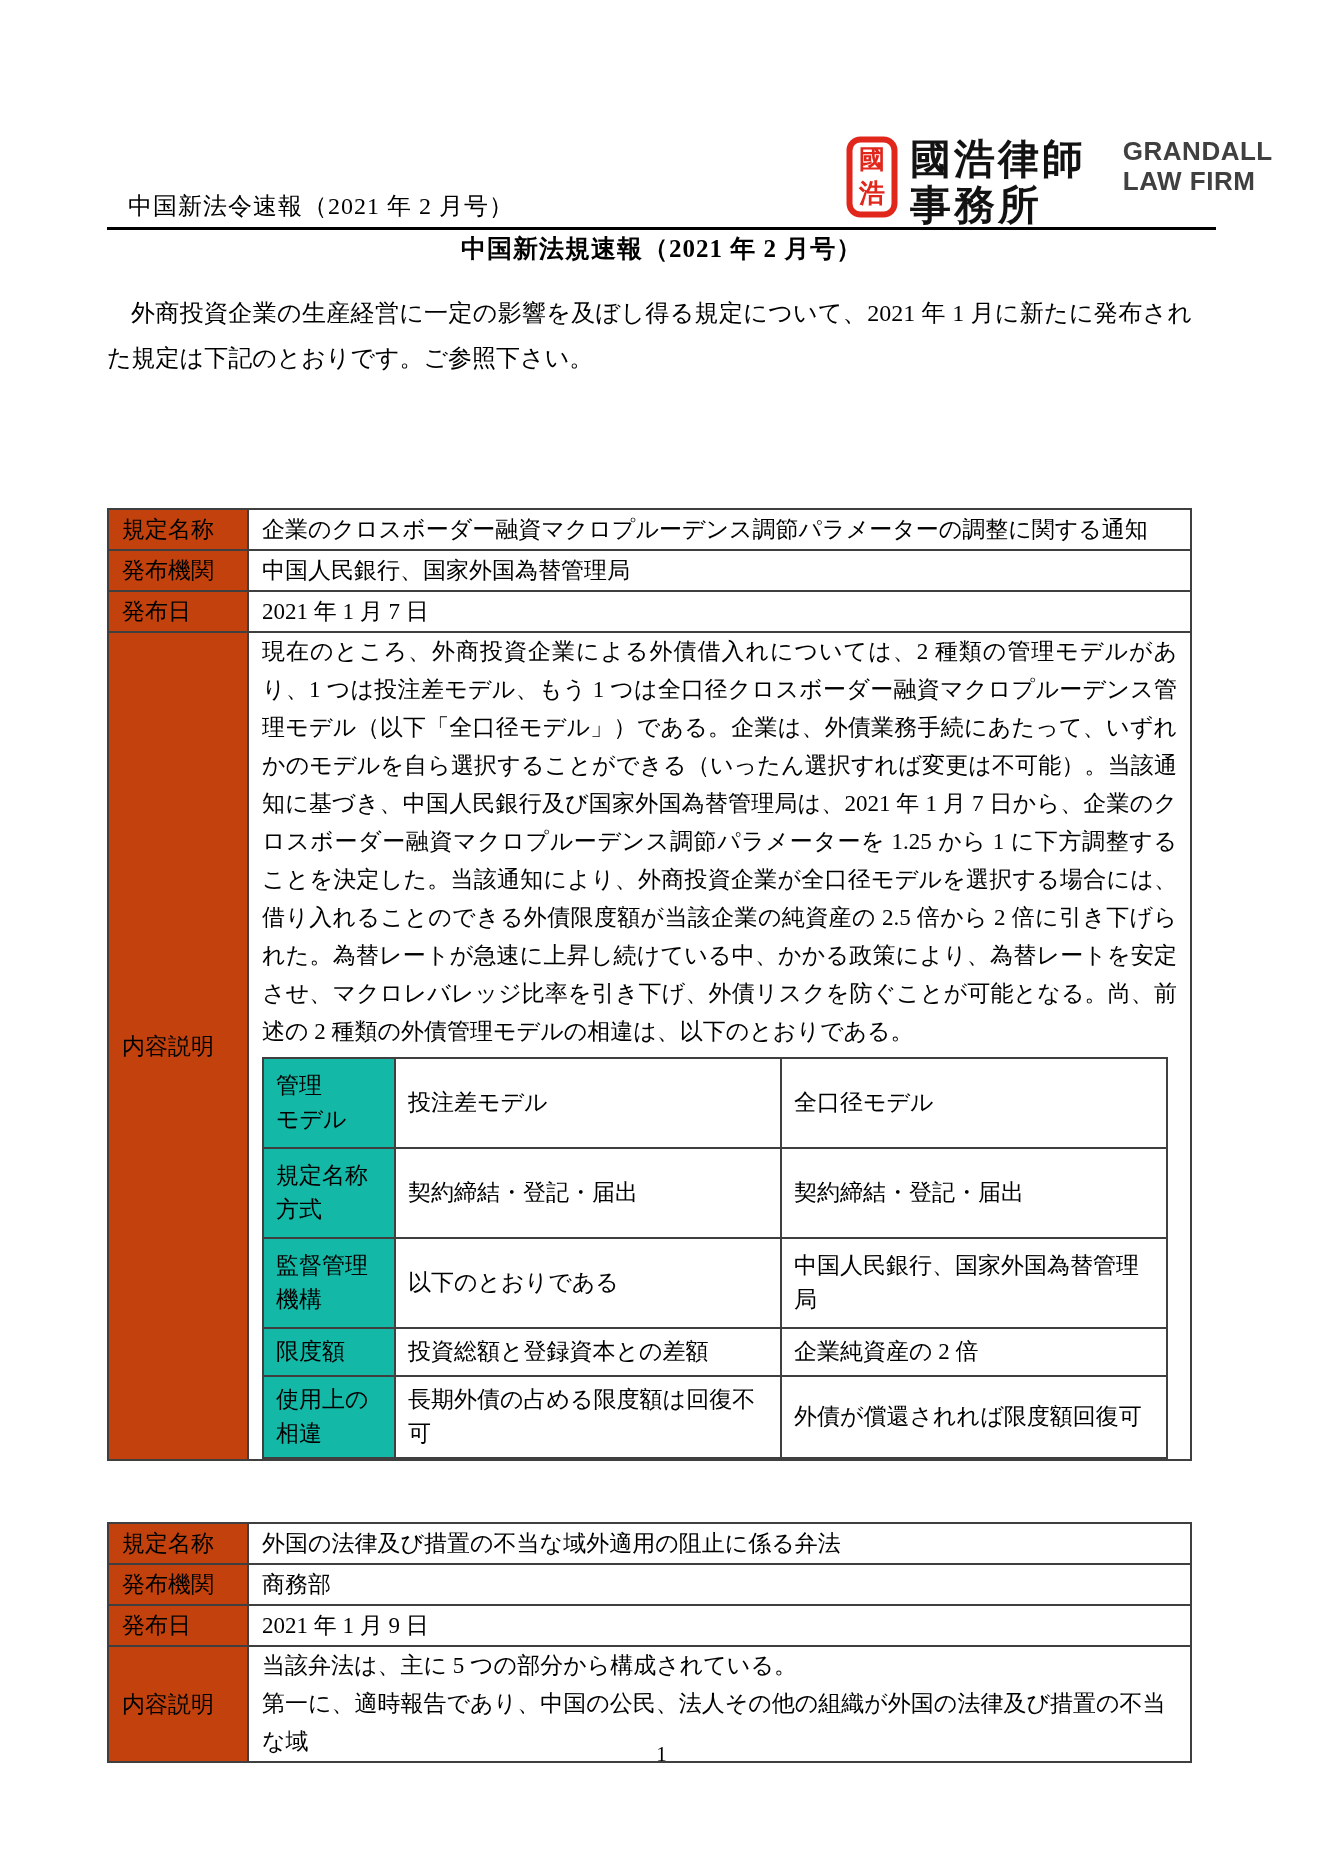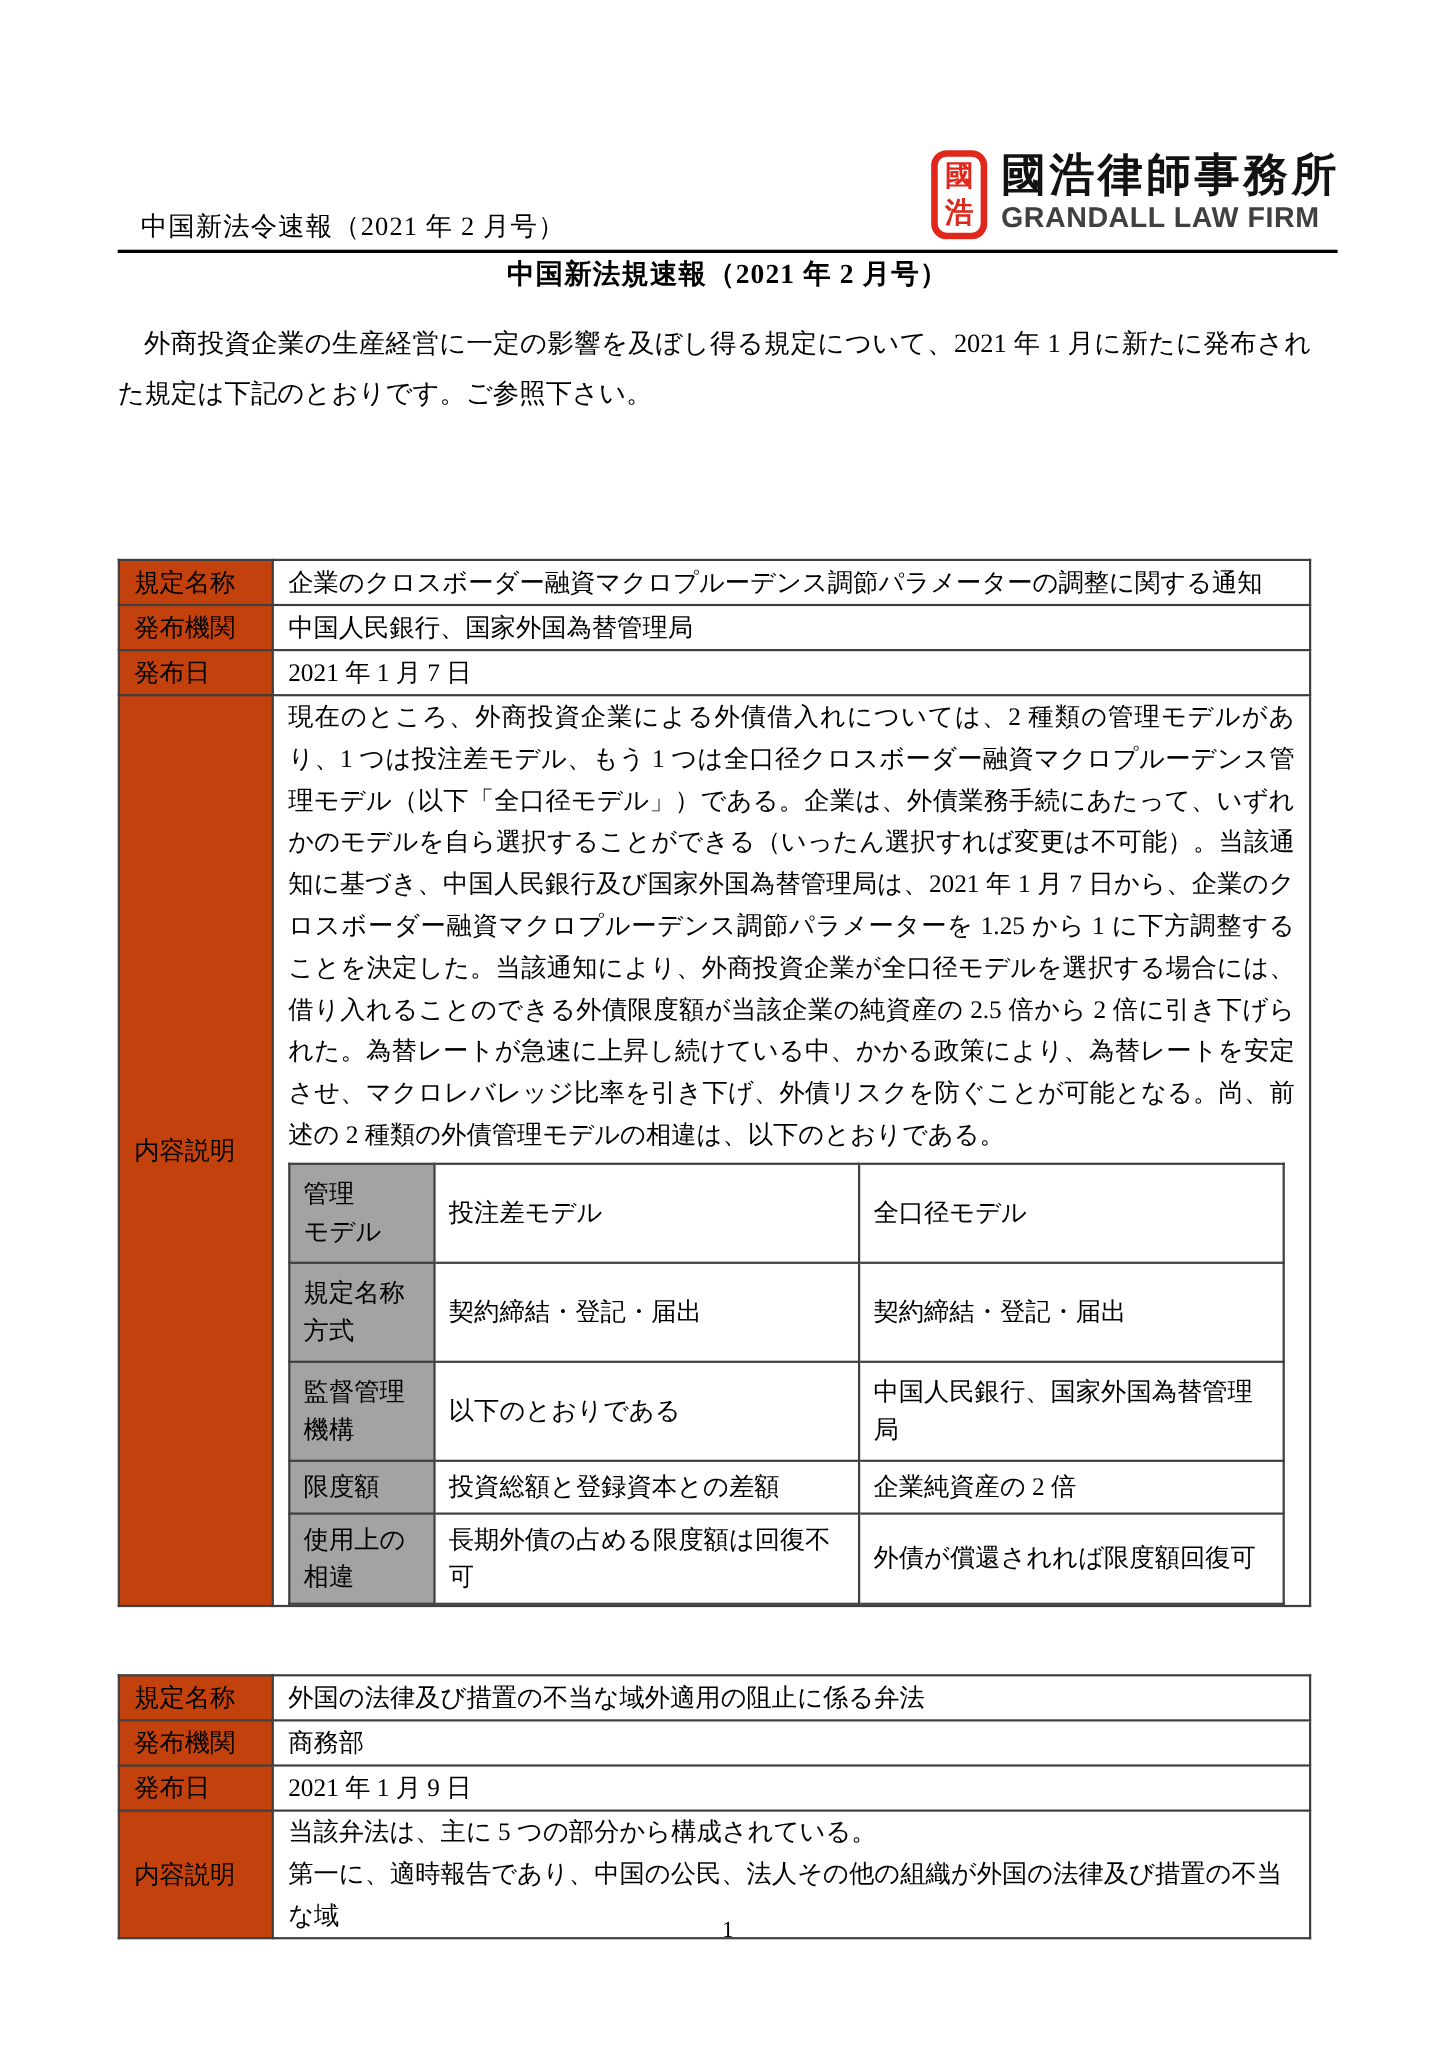--- a/index.html
+++ b/index.html
@@ -6,21 +6,21 @@
   .page {
     position:relative; width:1323px; height:1871px; background:#ffffff;
     margin:0 auto; overflow:hidden;
     font-family:"Liberation Serif","DejaVu Serif",serif; color:#000;
   }
   
   .header-left { position:absolute; left:128px; top:190px; font-size:24px; letter-spacing:1px;text-align:right; }
   .rule { position:absolute; left:107px; top:227px; width:1109px; height:3px; background:#000; }
   .logo { position:absolute; left:846px; top:136px; display:flex; align-items:flex-start; }
   .seal { flex:0 0 auto; margin-right:12px; }
-  .logo-text { display:flex; flex-direction:column; }
+  .logo-text { display:flex; }
   .logo-cjk { font-size:41px; font-weight:bold; line-height:46px; letter-spacing:3px; color:#121212; }
   .logo-en  { font-family:"Liberation Sans","DejaVu Sans",sans-serif; font-size:26px; font-weight:bold;
               line-height:30px; color:#404040; letter-spacing:0.5px; }
   
   .doc-title { position:absolute; left:0; right:0; top:232px; text-align:center;
                font-size:25px; font-weight:bold; letter-spacing:1px; }
   .intro { position:absolute; left:107px; top:291px; width:1085px;
            font-size:24px; line-height:45px; text-align:justify; text-indent:1em; }
   
   .reg-table { position:absolute; left:107px; width:1085px; border-collapse:collapse;
@@ -30,21 +30,21 @@
   .single-row td { height:39px; }
   .table-1 { top:508px; }
   .table-2 { top:1522px; }
   .desc-cell { padding:4px 13px 8px 13px; height:818px; vertical-align:top; overflow:hidden; }
   .desc-text { line-height:38px; text-align:justify; }
   .prewrap { white-space:pre-line; }
   .desc-cell-2 { padding:3px 13px 6px 13px; line-height:38px; vertical-align:top; }
   
   .inner-table { width:99%; border-collapse:collapse; table-layout:fixed; margin-top:6px; }
   .inner-table td { border:2px solid #3F3F3F; padding:6px 12px; line-height:34px; vertical-align:middle; }
-  .inner-label { background:#a3a3a3; white-space:pre-line; }
+  .inner-label { background:#14b8a6; white-space:pre-line; }
   .col-label { width:106px; } .col-m1 { width:360px; }
   .inner-row-tall td { height:76px; }
   .inner-row-short td { height:34px;margin-left:47px; }
   .inner-row-last td { height:68px; }
   
   .page-number { position:absolute; left:0; right:0; top:1742px; text-align:center; font-size:21px; }
 </style>
 </head>
 <body>
 

